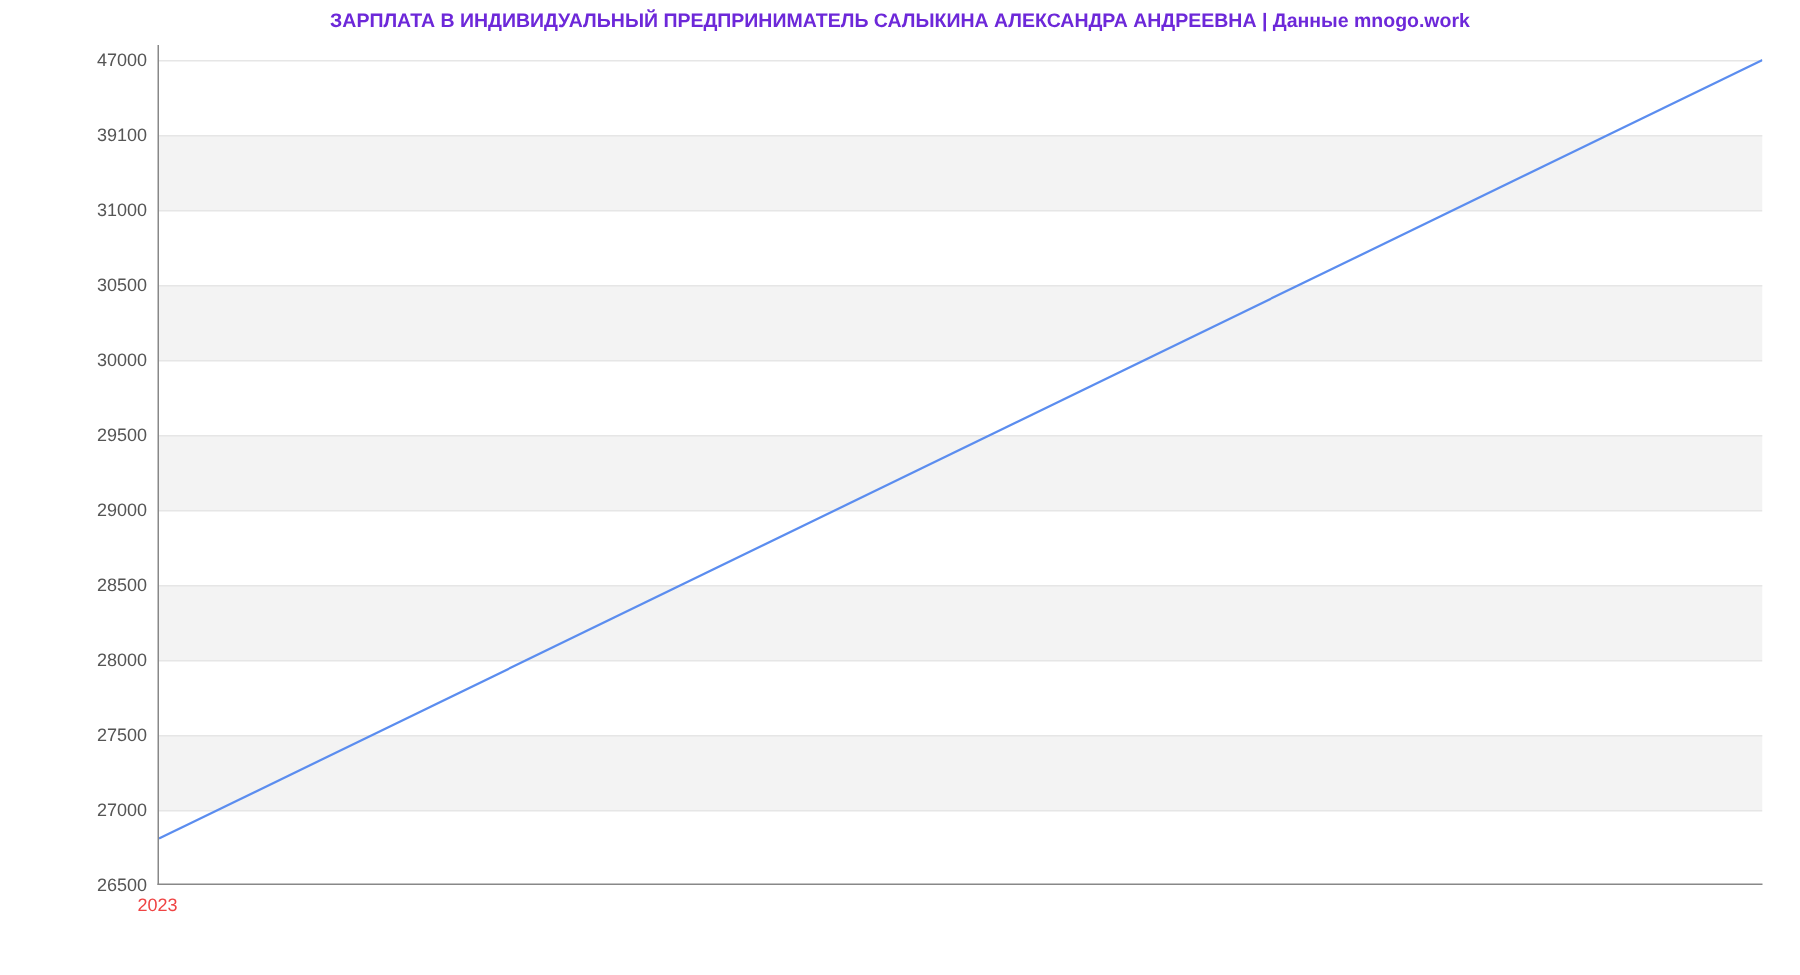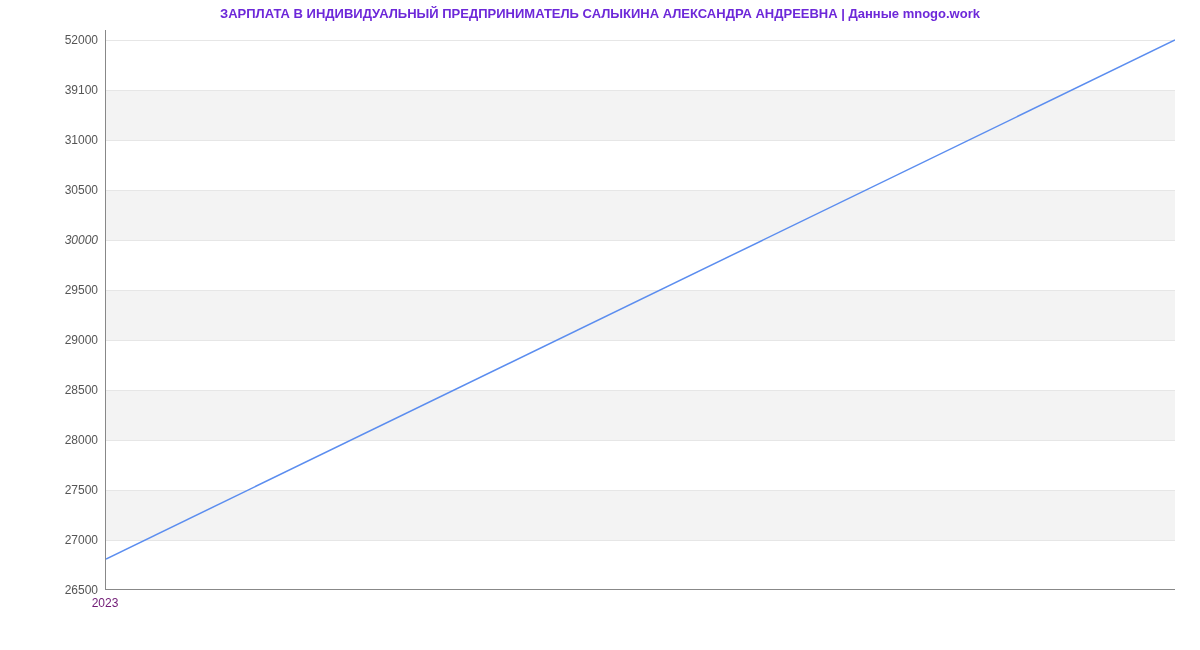--- a/index.html
+++ b/index.html
@@ -59,21 +59,21 @@
     width: 90px;
     text-align: right;
     font-size: 12px;
     color: #555;
     transform: translateY(-50%);
   }
   .xtick {
     position: absolute;
     top: 596px;
     font-size: 12px;
-    color: #701a75;
+    color: #ef4444;
   }
   svg.line-svg {
     position: absolute;
     inset: 0;
     width: 100%;
     height: 100%;
   }
 </style>
 </head>
 <body>
@@ -83,25 +83,25 @@
   <div class="title">ЗАРПЛАТА В ИНДИВИДУАЛЬНЫЙ ПРЕДПРИНИМАТЕЛЬ САЛЫКИНА АЛЕКСАНДРА АНДРЕЕВНА | Данные mnogo.work</div>
 
   <div id="yticks-holder">
       <div class="ytick" style="top: 590px;">26500</div>
       <div class="ytick" style="top: 540px;">27000</div>
       <div class="ytick" style="top: 490px;">27500</div>
       <div class="ytick" style="top: 440px;">28000</div>
       <div class="ytick" style="top: 390px;">28500</div>
       <div class="ytick" style="top: 340px;">29000</div>
       <div class="ytick" style="top: 290px;">29500</div>
-      <div class="ytick" style="top: 240px; font-style: italic;">30000</div>
+      <div class="ytick" style="top: 240px;">30000</div>
       <div class="ytick" style="top: 190px;">30500</div>
       <div class="ytick" style="top: 140px;">31000</div>
       <div class="ytick" style="top: 90px;">39100</div>
-      <div class="ytick" style="top: 40px;">52000</div>
+      <div class="ytick" style="top: 40px;">47000</div>
     </div>
 
   <div class="xtick" style="left:105px; transform:translateX(-50%);">2023</div>
   <div class="xtick" style="left:1175px; transform:translateX(-50%);margin-left:40px;">2024</div>
 
   <div class="plot">
     <div class="plot-inner" id="plot-inner">
         <div class="band" style="top: 60px; height: 50px;"></div>
         <div class="band" style="top: 160px; height: 50px;"></div>
         <div class="band" style="top: 260px; height: 50px;"></div>

